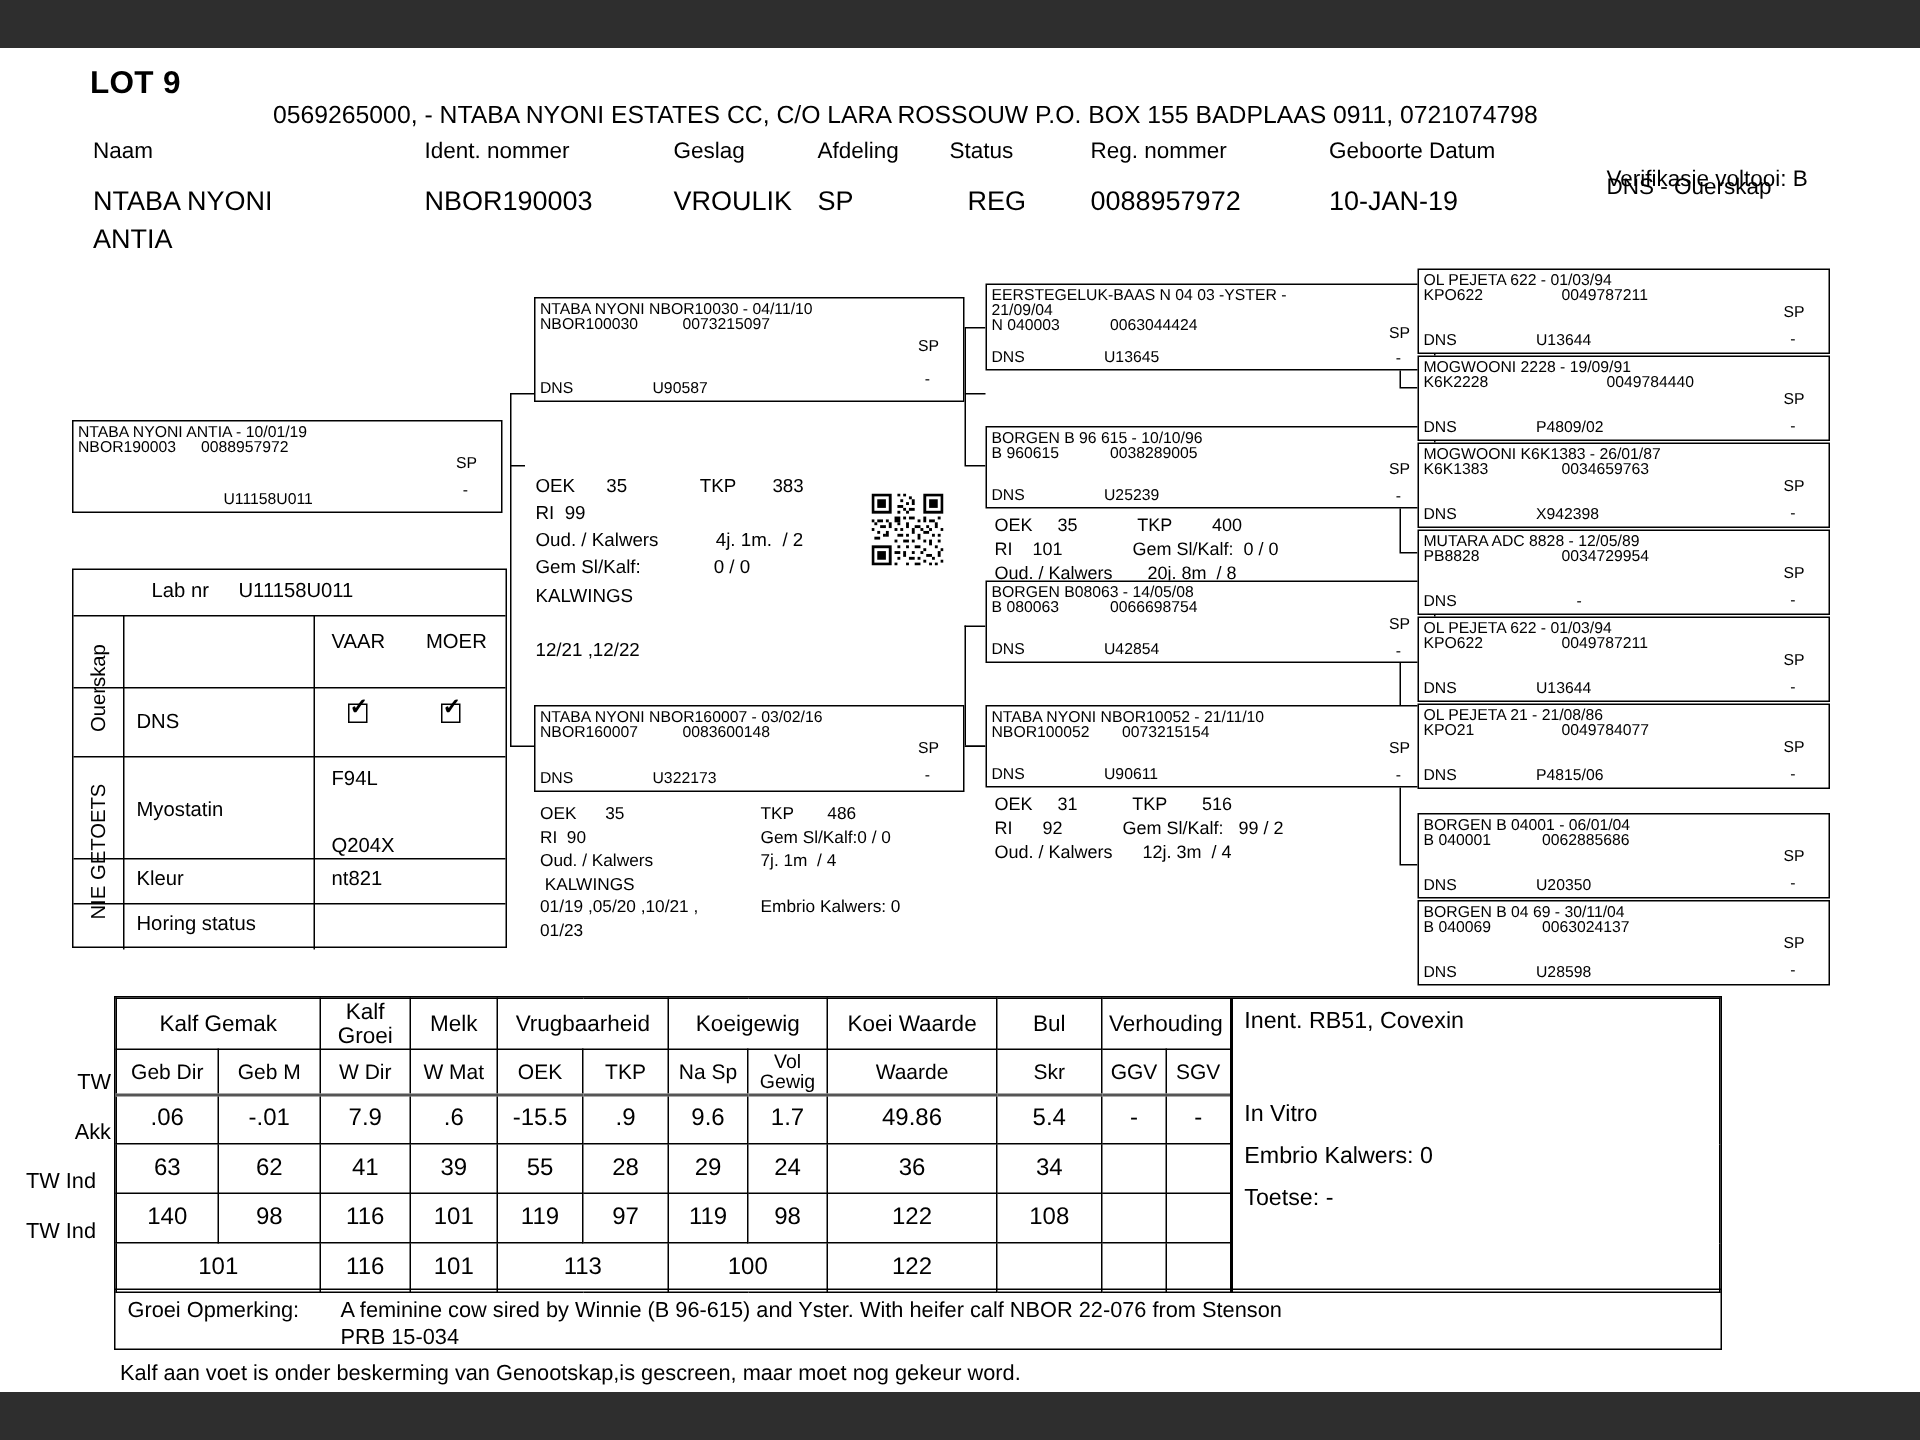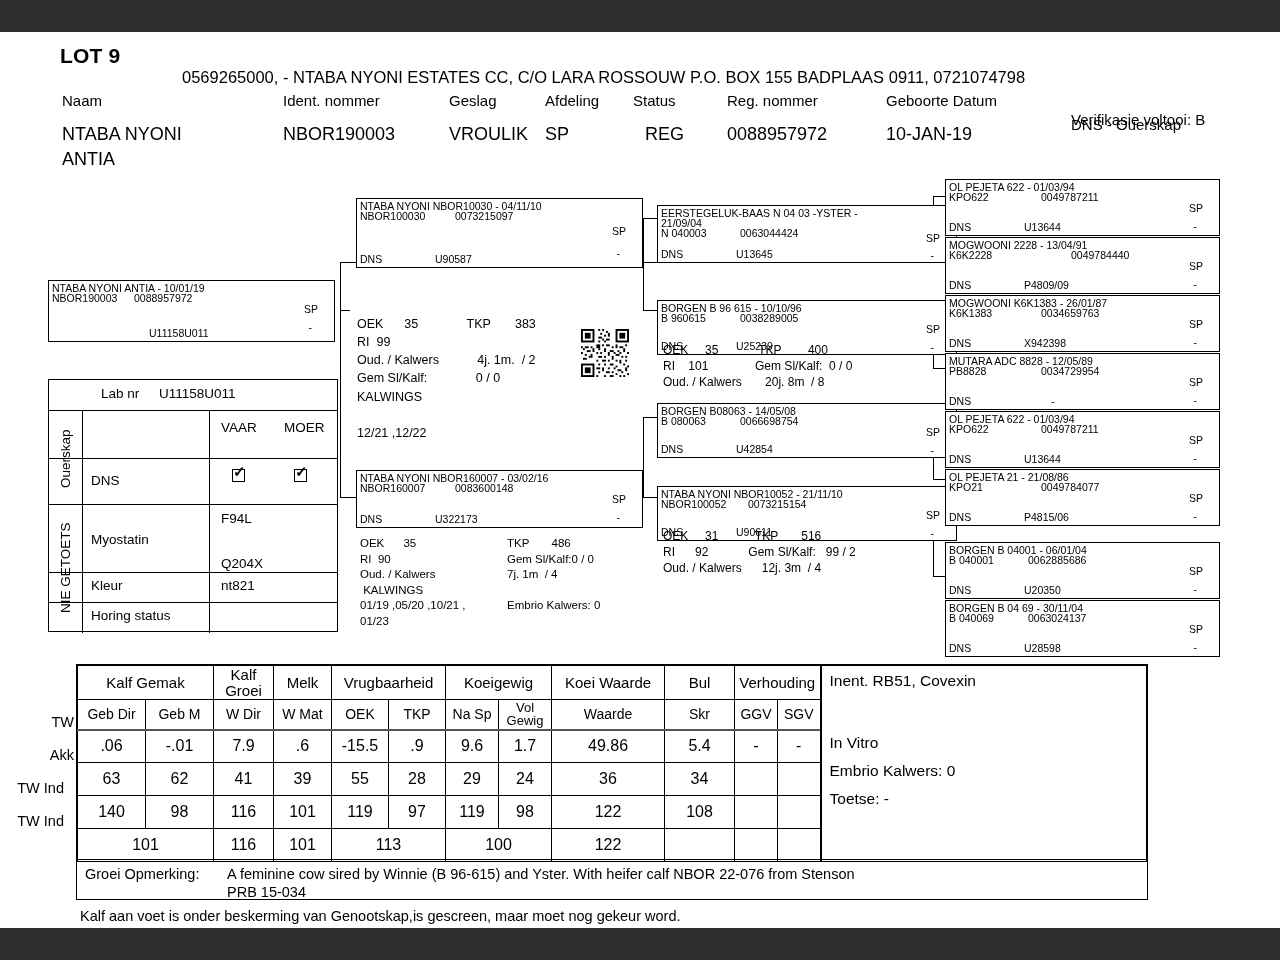--- a/index.html
+++ b/index.html
@@ -39,21 +39,21 @@
   }
   .pbox .l1 { position:absolute; left:3px; top:1px; white-space:nowrap; }
   .pbox .l1b { position:absolute; left:3px; top:11px; white-space:nowrap; }
   .pbox .l2 { position:absolute; left:3px; white-space:nowrap; }
   .pbox .dnsrow { position:absolute; left:3px; bottom:2px; white-space:nowrap; }
   .pbox .dnsval { position:absolute; left:78px; bottom:2px; white-space:nowrap; }
   .pbox .sp { position:absolute; right:16px; font-size:10.5px; }
   .pbox .dash { position:absolute; right:22px; font-size:10.5px; }
 
   .pbox.lvl1 { width:287px; height:70px; }
-  .pbox.lvl2 { width:300px; height:63px;margin-top:16px; }
+  .pbox.lvl2 { width:300px; height:63px; }
   .pbox.lvl3 { width:275px; height:57px; }
 
   
   .cn { position:absolute; background:#000; }
   .cn.h { height:1px; }
   .cn.v { width:1px; }
 
   
   .stats { position:absolute; font-size:12.5px; line-height:1.45; white-space:pre; }
   .stats.small { font-size:11.5px; line-height:1.35; }
@@ -390,25 +390,25 @@
     <span class="l1">OL PEJETA 622 - 01/03/94</span>
     <span class="l1b">KPO622</span>
     <span class="l2" style="left:95px; top:11px;">0049787211</span>
     <span class="dnsrow">DNS</span>
     <span class="dnsval">U13644</span>
     <span class="sp" style="top:22px;">SP</span>
     <span class="dash" style="top:40px;">-</span>
   </div>
 
   <div class="pbox lvl3" style="left:945px; top:205px;">
-    <span class="l1">MOGWOONI 2228 - 13/04/91</span>
+    <span class="l1">MOGWOONI 2228 - 19/09/91</span>
     <span class="l1b">K6K2228</span>
     <span class="l2" style="left:95px; top:11px;padding-left:30px;">0049784440</span>
     <span class="dnsrow">DNS</span>
-    <span class="dnsval">P4809/09</span>
+    <span class="dnsval">P4809/02</span>
     <span class="sp" style="top:22px;">SP</span>
     <span class="dash" style="top:40px;">-</span>
   </div>
 
   <div class="pbox lvl3" style="left:945px; top:263px;">
     <span class="l1">MOGWOONI K6K1383 - 26/01/87</span>
     <span class="l1b">K6K1383</span>
     <span class="l2" style="left:95px; top:11px;">0034659763</span>
     <span class="dnsrow">DNS</span>
     <span class="dnsval">X942398</span>

